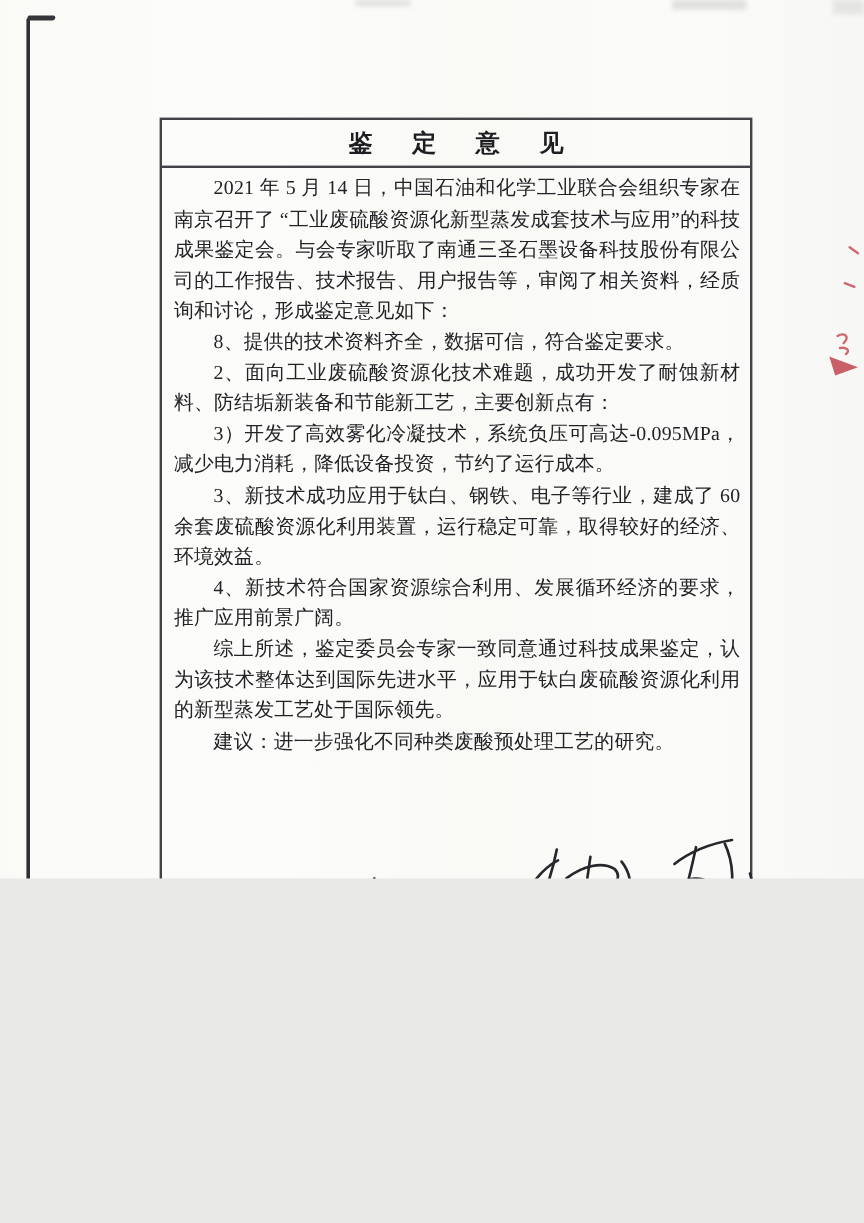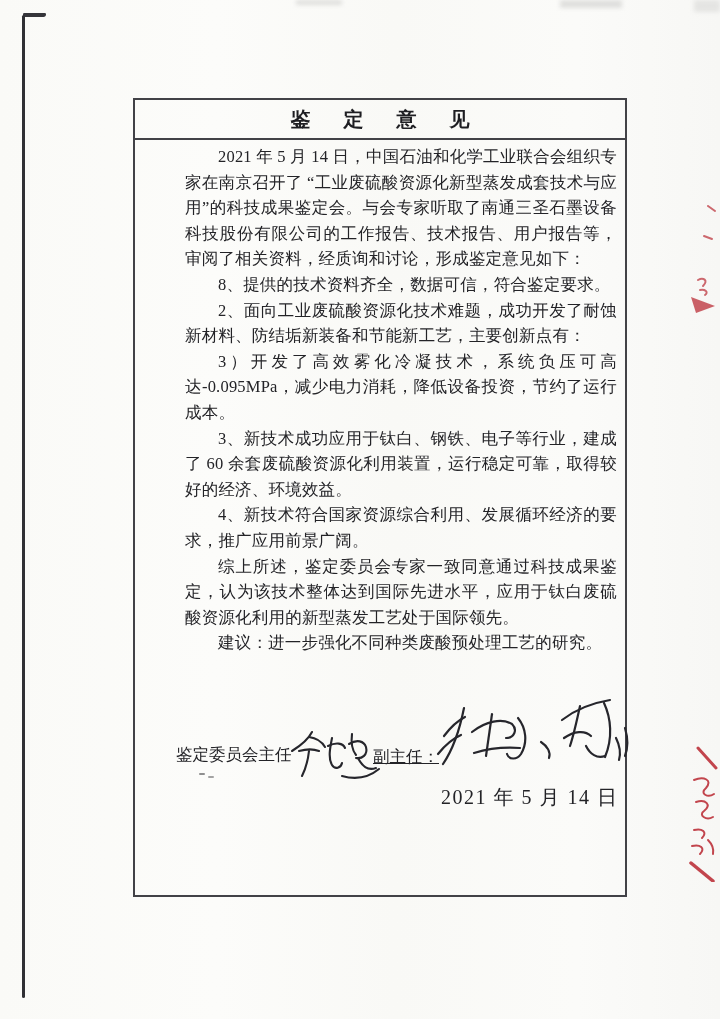--- a/index.html
+++ b/index.html
@@ -2,21 +2,21 @@
 <html><head>
 <meta charset="utf-8">
 <style>
   html,body { margin:0; padding:0; }
   body {
     width:720px; height:1019px;
     background:#e9e9e7;
     font-family:"Liberation Serif","DejaVu Serif",serif;
   }
   .page {
-    position:relative; width:720px; height:1019px;
+    position:relative; width:720px; height:732px;
     background:linear-gradient(90deg,#fafaf7 0%,#fcfcfa 30%,#f9f9f6 55%,#fbfbf9 80%,#f7f7f5 100%);
     overflow:hidden;
   }
   
   .edge-line-left {
     position:absolute; left:22px; top:15px; width:3px; height:983px;
     background:#303034; border-radius:2px;
   }
   .edge-hook {
     position:absolute; left:23px; top:13px; width:23px; height:4px;
@@ -34,21 +34,21 @@
     border:2px solid #424247; box-sizing:border-box; background:transparent;
   }
   .title-row {
     height:38px; border-bottom:2px solid #424247;
     display:flex; align-items:center; justify-content:center;
   }
   .doc-title {
     font-size:20px; font-weight:bold; color:#1e1e22;
     letter-spacing:14px; padding-left:14px; white-space:nowrap;
   }
-  .doc-body { padding:4px 8px 0 10px;margin-left:40px; }
+  .doc-body { padding:4px 8px 0 10px; }
   .doc-body p {
     margin:0; text-indent:33px; font-size:16.5px; line-height:25.6px;
     color:#232327; text-align:justify; letter-spacing:.2px;
   }
   
   .sig-label {
     position:absolute; font-size:16.5px; color:#232327; white-space:nowrap;
   }
   .chair-label { left:176px; top:744px; }
   .deputy-label { left:373px; top:746px;text-decoration:underline; }

